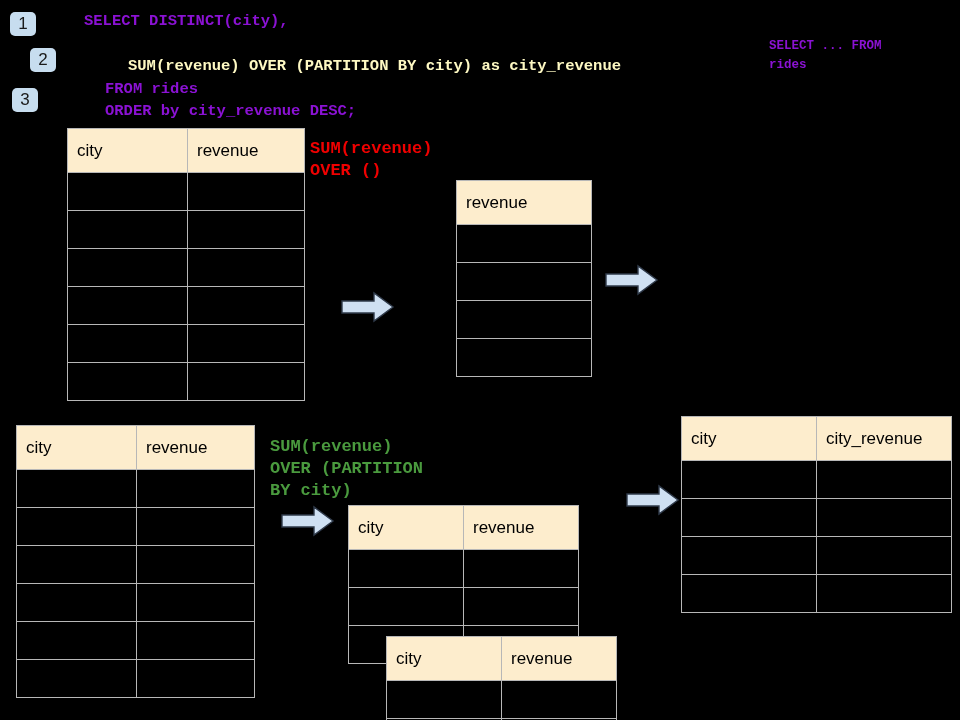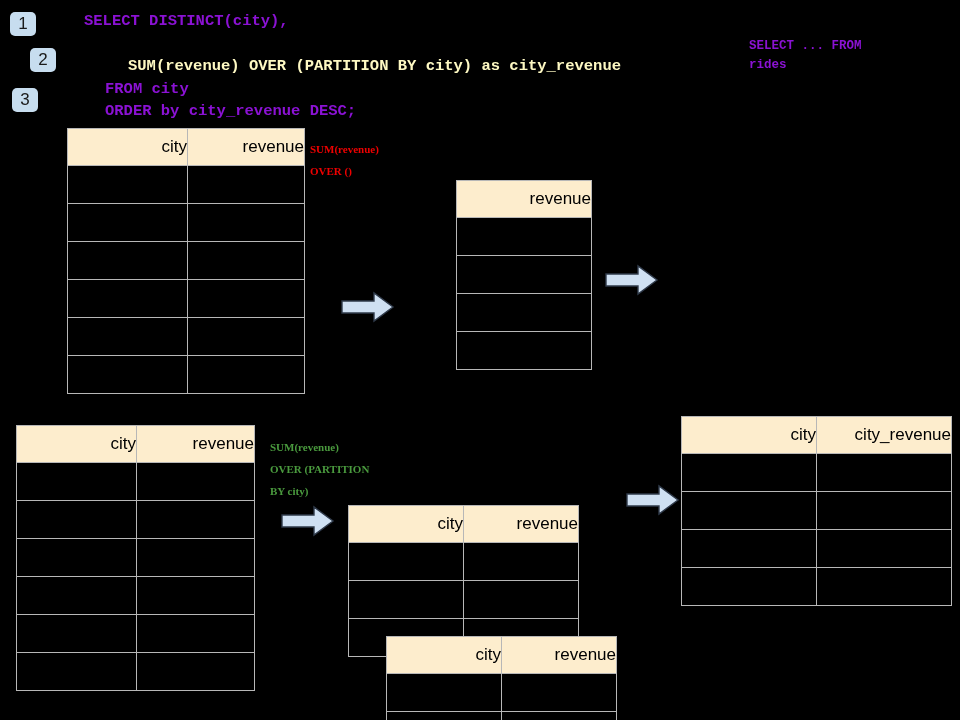--- a/index.html
+++ b/index.html
@@ -46,30 +46,30 @@
   .sql-l5 { left: 105px; top: 102px; color: #8b12d4; text-align: center; }
 
   .sql-note {
     position: absolute;
     font-family: "Liberation Mono", monospace;
     font-weight: bold;
     font-size: 12.5px;
     line-height: 19px;
     white-space: pre;
     color: #8b12d4;
-    left: 749px;
+    left: 769px;
     top: 37px;
   }
 
   
   .annot {
     position: absolute;
-    font-family: Liberation Serif, serif;
+    font-family: Liberation Mono, monospace;
     font-weight: bold;
-    font-size: 11px;
+    font-size: 17px;
     line-height: 22px;
     white-space: pre;
   }
   .annot-red   { color: #ef0000; left: 310px; top: 138px; }
   .annot-green { color: #4a9a3e; left: 270px; top: 436px; }
 
   
   .tbl {
     position: absolute;
     border-collapse: collapse;
@@ -80,23 +80,23 @@
     border: 1px solid #b7b7b7;
     padding: 0;
     margin: 0;
   }
   .tbl th {
     background: #fdedcd;
     color: #000000;
     font-family: "Liberation Sans", sans-serif;
     font-weight: normal;
     font-size: 17px;
-    text-align: right;
+    text-align: left;
     padding-left: 9px;
-    height: 37px;
+    height: 44px;
     box-sizing: border-box;
   }
   .tbl td {
     background: #000000;
     height: 38px;
     box-sizing: border-box;
   }
 
   
   .arrow {
@@ -109,21 +109,21 @@
 <body>
 
 <div id="canvas">
 
   <div class="badge" style="left:10px; top:12px;">1</div>
   <div class="badge" style="left:30px; top:48px;">2</div>
   <div class="badge" style="left:12px; top:88px;">3</div>
 
   <div class="sql sql-l1">SELECT DISTINCT(city),</div>
   <div class="sql sql-l3">SUM(revenue) OVER (PARTITION BY city) as city_revenue</div>
-  <div class="sql sql-l4">FROM city</div>
+  <div class="sql sql-l4">FROM rides</div>
   <div class="sql sql-l5">ORDER by city_revenue DESC;</div>
 
   <div class="sql-note">SELECT ... FROM
 rides</div>
 
   <div class="annot annot-red">SUM(revenue)
 OVER ()</div>
   <div class="annot annot-green">SUM(revenue)
 OVER (PARTITION
 BY city)</div>

